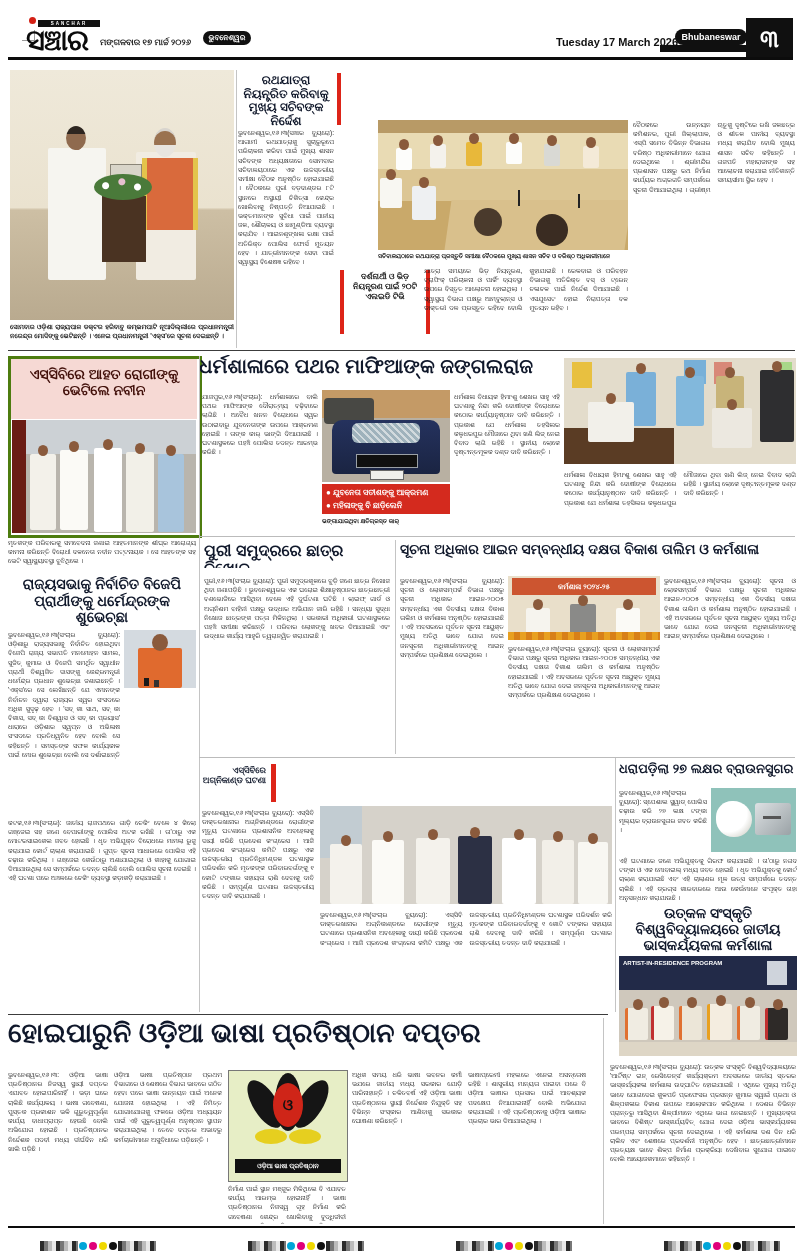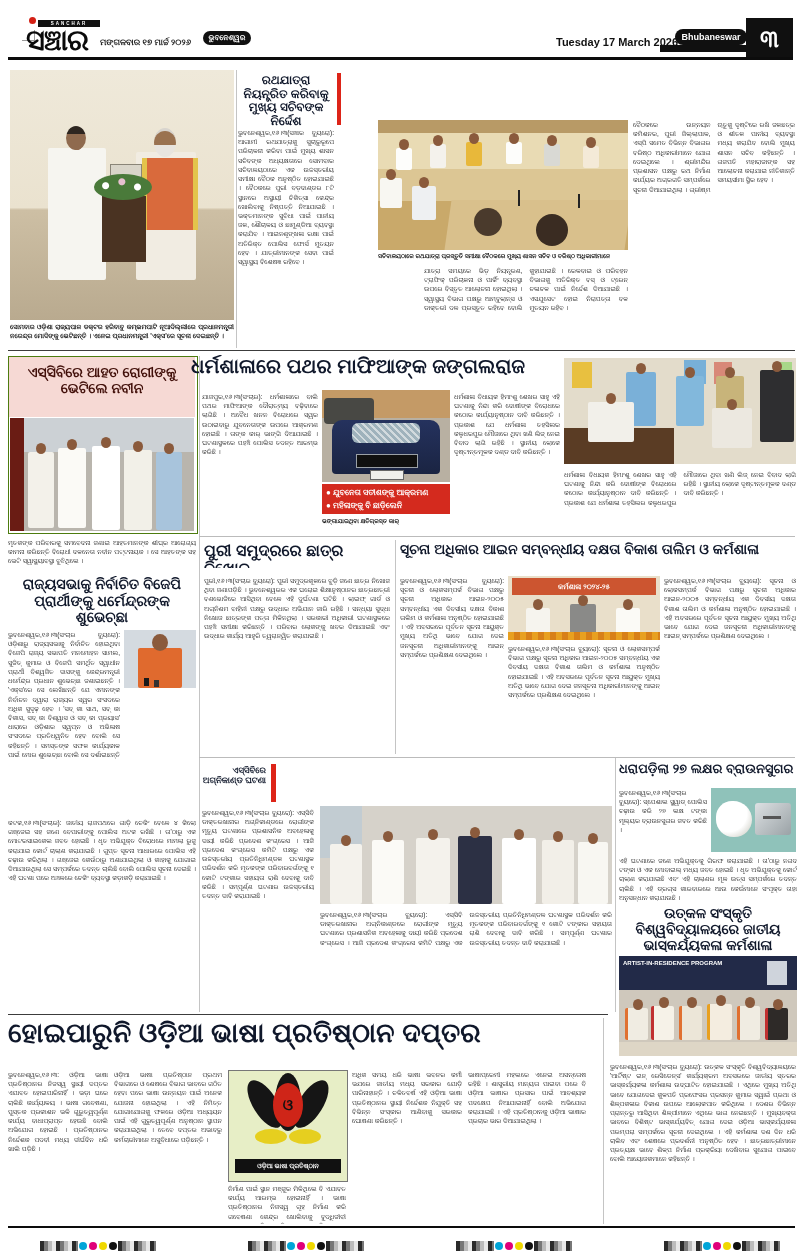--- a/index.html
+++ b/index.html
@@ -75,40 +75,41 @@
     <div class="p" style="left:2px;top:58px;width:22px;height:30px;background:#f8f7f2"></div>
     <div class="p" style="left:34px;top:66px;width:24px;height:34px;background:#eef0f2"></div>
     <div class="ab" style="left:70px;top:80px;width:180px;height:50px;background:#d9c08c;transform:skewX(-8deg)"></div>
     <div class="ab" style="left:96px;top:88px;width:28px;height:28px;border-radius:50%;background:#4a3a2c"></div>
     <div class="ab" style="left:158px;top:94px;width:32px;height:32px;border-radius:50%;background:#3a2c22"></div>
     <div class="ab" style="left:140px;top:70px;width:2px;height:16px;background:#222"></div>
     <div class="ab" style="left:200px;top:74px;width:2px;height:14px;background:#222"></div>
   </div>
   <div class="cap" style="left:378px;top:252px;width:250px;height:12px;font-size:6px;white-space:nowrap">ସଚିବାଳୟଠାରେ ରଥଯାତ୍ରା ପ୍ରସ୍ତୁତି ସମୀକ୍ଷା ବୈଠକରେ ମୁଖ୍ୟ ଶାସନ ସଚିବ ଓ ବରିଷ୍ଠ ଅଧିକାରୀମାନେ</div>
 
+  <div class="ab" style="left:340px;top:270px;width:76px;height:60px;border-left:4px solid #dd2418;border-right:4px solid #dd2418;padding:2px 3px;font-size:8px;font-weight:bold;text-align:center;color:#111;overflow:hidden">ଦର୍ଶନାର୍ଥୀ ଓ ଭିଡ଼ ନିୟନ୍ତ୍ରଣ ପାଇଁ ୨୦ଟି ଏଲଇଡି ଟିଭି</div>
   <div class="t c2" style="left:424px;top:266px;width:204px;height:82px">ଯାତ୍ରା ସମୟରେ ଭିଡ଼ ନିୟନ୍ତ୍ରଣ, ଟ୍ରାଫିକ୍ ପରିଚାଳନା ଓ ପାର୍କିଂ ବ୍ୟବସ୍ଥା ଉପରେ ବିସ୍ତୃତ ଆଲୋଚନା ହୋଇଥିଲା । ସ୍ୱାସ୍ଥ୍ୟ ବିଭାଗ ପକ୍ଷରୁ ଆମ୍ବୁଲାନ୍ସ ଓ ଡାକ୍ତରୀ ଦଳ ପ୍ରସ୍ତୁତ ରହିବେ ବୋଲି କୁହାଯାଇଛି । ରେଳବାଇ ଓ ପରିବହନ ବିଭାଗକୁ ଅତିରିକ୍ତ ବସ୍ ଓ ଟ୍ରେନ୍ ଚଳାଚଳ ପାଇଁ ନିର୍ଦ୍ଦେଶ ଦିଆଯାଇଛି । ଏସଯୁସେଟ ହୋଇ ନିରାପତ୍ତା ବଳ ମୁତୟନ ରହିବ ।</div>
   <div class="t c2" style="left:633px;top:120px;width:162px;height:228px">ବୈଠକରେ ଉନ୍ନୟନ କମିଶନର, ପୁରୀ ଜିଲ୍ଲାପାଳ, ଏସ୍‌ପି ସମେତ ବିଭିନ୍ନ ବିଭାଗର ବରିଷ୍ଠ ଅଧିକାରୀମାନେ ଯୋଗ ଦେଇଥିଲେ । ଶ୍ରୀମନ୍ଦିର ପ୍ରଶାସନ ପକ୍ଷରୁ ରଥ ନିର୍ମାଣ କାର୍ଯ୍ୟର ଅଗ୍ରଗତି ସମ୍ପର୍କରେ ସୂଚନା ଦିଆଯାଇଥିଲା । ଗ୍ରୀଷ୍ମ ଋତୁକୁ ଦୃଷ୍ଟିରେ ରଖି ଜଳଛତ୍ର ଓ ଶୀତଳ ପାନୀୟ ବ୍ୟବସ୍ଥା ମଧ୍ୟ କରାଯିବ ବୋଲି ମୁଖ୍ୟ ଶାସନ ସଚିବ କହିଛନ୍ତି । ଗଜପତି ମହାରାଜାଙ୍କ ସହ ଆଲୋଚନା କରାଯାଇ ନୀତିକାନ୍ତି ସମୟସୀମା ସ୍ଥିର ହେବ ।</div>
 
   <div class="vr" style="left:236px;top:70px;height:278px"></div>
   <div class="hr" style="left:8px;top:350px;width:787px"></div>
 
-  <div class="ab" style="left:8px;top:356px;width:188px;height:176px;border:1px solid #4d7c0f">
+  <div class="ab" style="left:8px;top:356px;width:188px;height:176px;border:3px solid #4d7c0f">
     <div class="ab" style="left:0;top:0;width:186px;height:60px;background:#f6d9d4"></div>
     <div class="hd ctr" style="left:4px;top:8px;width:178px;height:48px;font-size:14px;color:#42100a">ଏସ୍‌ସିବିରେ ଆହତ ରୋଗୀଙ୍କୁ ଭେଟିଲେ ନବୀନ</div>
     <div class="ph" style="left:1px;top:61px;width:184px;height:113px;background:linear-gradient(#ccd1d5 0 30%,#b9b5ad 30% 100%)">
       <div class="ab" style="left:0;top:0;width:14px;height:113px;background:#6a1c14"></div>
       <div class="p" style="left:18px;top:34px;width:26px;height:76px;background:#f3f1ea"></div>
       <div class="p" style="left:48px;top:30px;width:28px;height:80px;background:#fbfaf6"></div>
       <div class="p" style="left:82px;top:28px;width:28px;height:84px;background:#ffffff"></div>
       <div class="p" style="left:114px;top:32px;width:28px;height:80px;background:#f2f0e8"></div>
       <div class="p" style="left:146px;top:34px;width:26px;height:78px;background:#a8c4dc"></div>
     </div>
   </div>
 
-  <div class="hd" style="left:191px;top:355px;width:356px;height:32px;font-size:20px">ଧର୍ମଶାଳାରେ ପଥର ମାଫିଆଙ୍କ ଜଙ୍ଗଲରାଜ</div>
+  <div class="hd" style="left:199px;top:355px;width:356px;height:32px;font-size:20px">ଧର୍ମଶାଳାରେ ପଥର ମାଫିଆଙ୍କ ଜଙ୍ଗଲରାଜ</div>
   <div class="t" style="left:202px;top:392px;width:116px;height:140px">ଯାଜପୁର,୧୬।୩(ସଂଚାର): ଧର୍ମଶାଳାରେ ବାଲି ପଥର ମାଫିଆଙ୍କ ଦୌରାତ୍ମ୍ୟ ବଢ଼ିବାରେ ଲାଗିଛି । ଅବୈଧ ଖନନ ବିରୋଧରେ ସ୍ୱର ଉଠାଇବାରୁ ଯୁବନେତାଙ୍କ ଉପରେ ଆକ୍ରମଣ ହୋଇଛି । ତାଙ୍କ କାର୍ ଭାଙ୍ଗି ଦିଆଯାଇଛି । ଘଟଣାସ୍ଥଳରେ ପହଞ୍ଚି ପୋଲିସ ତଦନ୍ତ ଆରମ୍ଭ କରିଛି ।</div>
 
   <div class="ph" style="left:322px;top:390px;width:128px;height:92px;background:linear-gradient(#c49a66 0 30%,#b8b0a2 30% 100%)">
     <div class="ab" style="left:2px;top:8px;width:50px;height:26px;border-radius:4px;background:#484844"></div>
     <div class="ab" style="left:10px;top:30px;width:108px;height:54px;border-radius:10px 10px 4px 4px;background:linear-gradient(#25325e,#1a2442)"></div>
     <div class="ab" style="left:30px;top:33px;width:68px;height:20px;border-radius:6px;background:repeating-linear-gradient(45deg,#d2dade 0 2px,#9fb2bc 2px 5px)"></div>
     <div class="ab" style="left:34px;top:64px;width:60px;height:12px;background:#101010;border:1px solid #9aa0a6"></div>
     <div class="ab" style="left:48px;top:80px;width:32px;height:8px;background:#f0f0ec;border:1px solid #666;font-size:4px;text-align:center;color:#222"></div>
   </div>
   <div class="ab" style="left:322px;top:484px;width:128px;height:30px;background:#d42a1e;color:#fff;padding:2px 4px;box-sizing:border-box">

